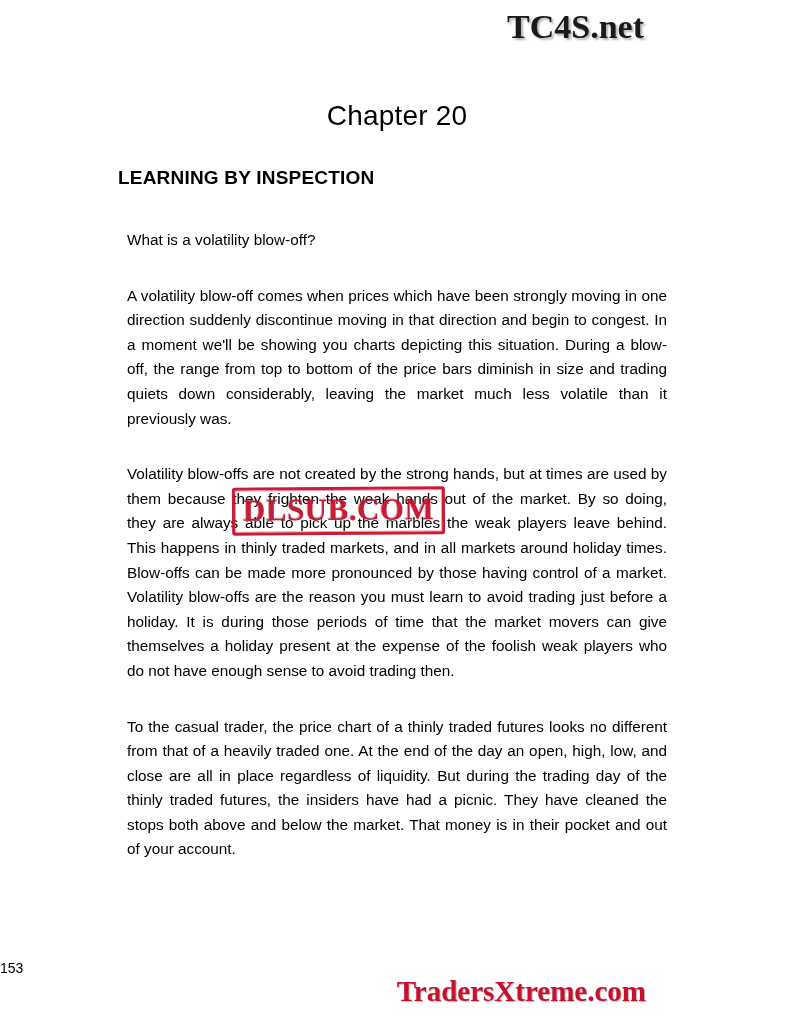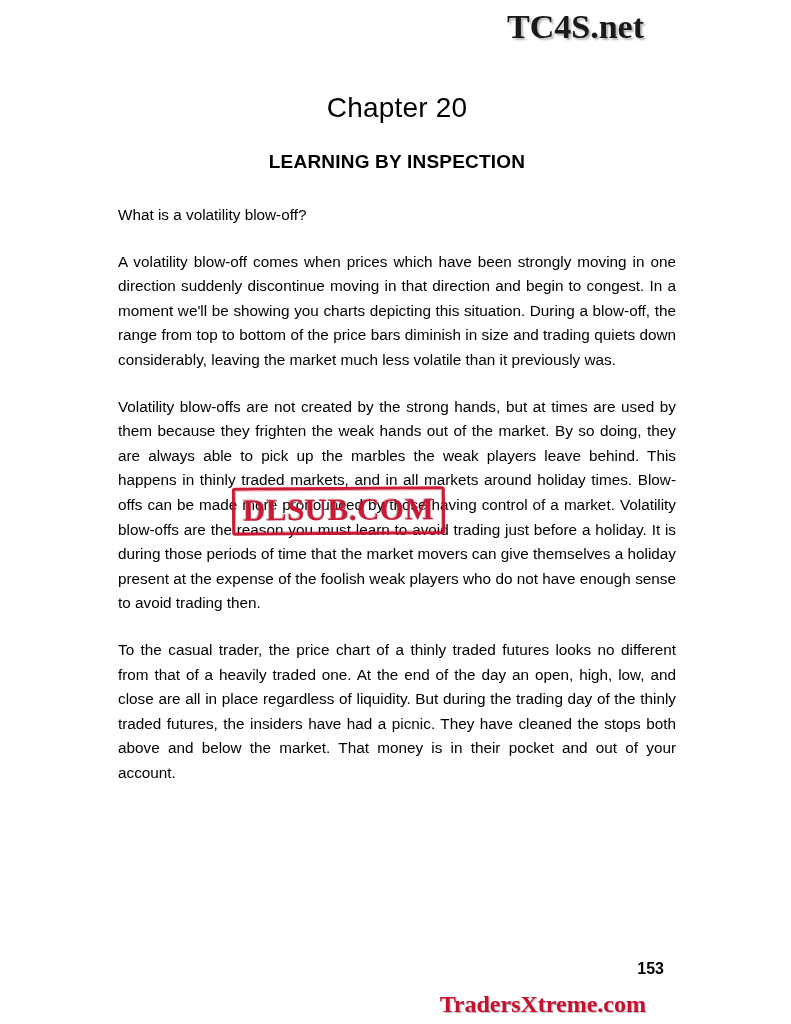--- a/index.html
+++ b/index.html
@@ -39,39 +39,38 @@
     position: absolute;
     left: 118px;
     top: 0;
     width: 558px;
   }
 
   .chapter-title {
     text-align: center;
     font-size: 28px;
     font-weight: normal;
-    margin: 0;
+    margin: 8px;
     padding-top: 92px;
     letter-spacing: 0.2px;
   }
 
   .chapter-subtitle {
-    text-align: center;
     font-size: 19px;
     font-weight: bold;
     margin: 0;
     padding-top: 27px;
     letter-spacing: 0.2px;
   }
 
   .body-text {
     font-size: 15.3px;
     line-height: 24.6px;
     text-align: justify;
-    margin: 0;
+    margin: 9px;
   }
   .para-q {
     padding-top: 30px;
   }
   .para {
     padding-top: 22px;
   }
   .para-first {
     padding-top: 22px;
   }
@@ -97,32 +96,31 @@
     transform: rotate(-0.4deg);
     opacity: 0.95;
     white-space: nowrap;
   }
 
   .page-number {
     position: absolute;
     left: 0;
     right: 0;
     top: 960px;
-    text-align: right;
-    font-size: 16px;
-    font-weight: bold;
+    text-align: left;
+    font-size: 14px;
   }
 
   .bottom-watermark {
     position: absolute;
     right: 18px;
-    bottom: 6px;
+    bottom: 16px;
     font-family: "Liberation Serif", serif;
     font-weight: bold;
-    font-size: 24px;
+    font-size: 29px;
     color: #c8102e;
     text-shadow: 1px 1px 1px rgba(120,120,120,0.5);
     white-space: nowrap;
   }
 </style>
 </head>
 <body>
 
 <div class="page">
 

